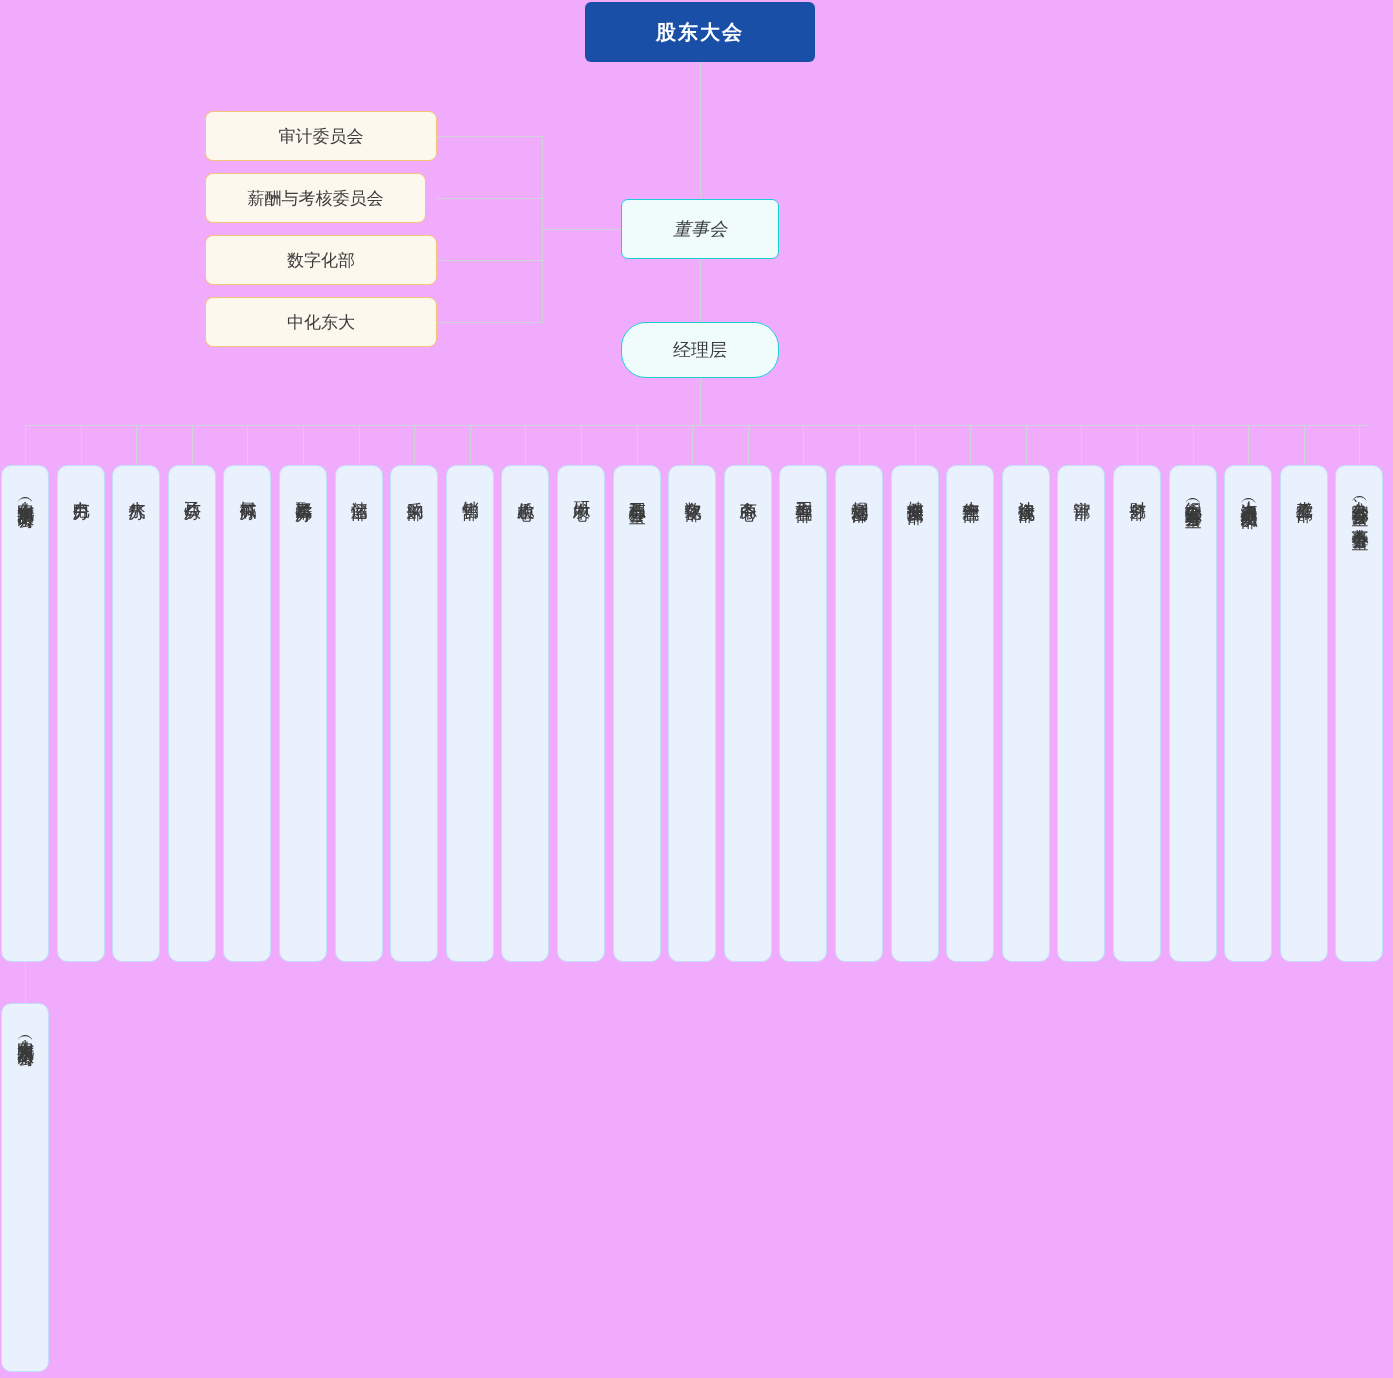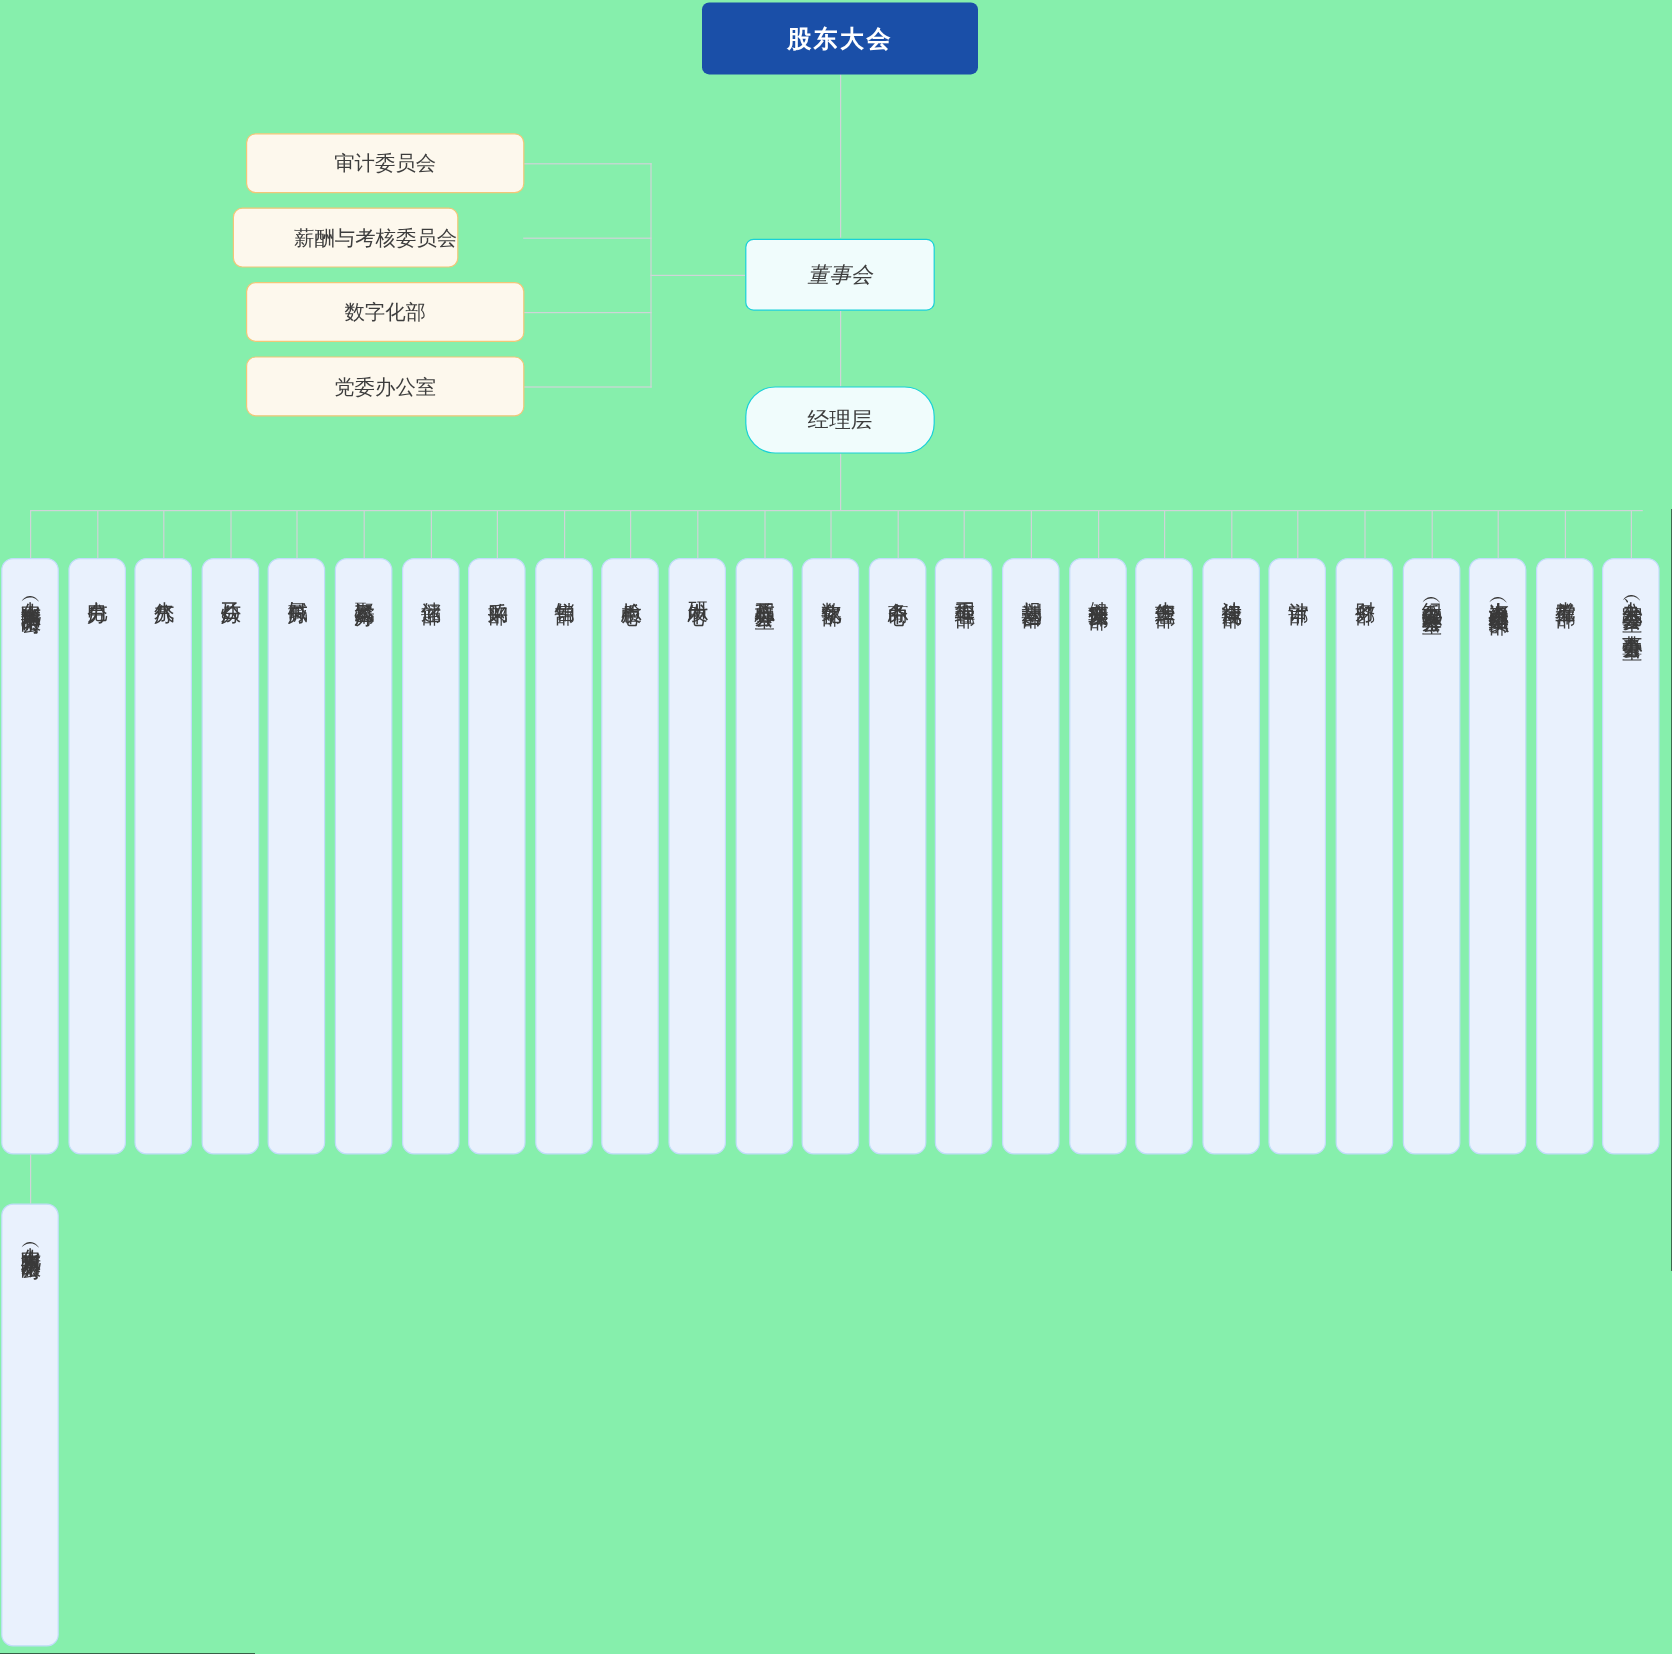--- a/index.html
+++ b/index.html
@@ -4,21 +4,21 @@
 <style>
   html, body {
     margin: 0;
     padding: 0;
     background: #000000;
   }
   #chart-root {
     position: relative;
     width: 1393px;
     height: 1378px;
-    background: #86efac;
+    background: #f0abfc;
     font-family: "Liberation Sans", "DejaVu Sans", sans-serif;
     overflow: hidden;
   }
 
   
   .line {
     position: absolute;
     background: #cfd4d8;
   }
   .line.v { width: 1px; }
@@ -131,28 +131,28 @@
       <div class="line v" style="left: 1359px; top: 425px; height: 40px;"></div>
     </div>
 
   <div class="node root" style="left:585px; top:2px; width:230px; height:60px;">
     <span>股东大会</span>
   </div>
 
   <div class="node committee" style="left:205px; top:111px; width:232px; height:50px;align-items:center;">
     <span>审计委员会</span>
   </div>
-  <div class="node committee" style="left:194px; top:173px; width:188px; height:50px;justify-content:flex-end;">
+  <div class="node committee" style="left:205px; top:173px; width:221px; height:50px;">
     <span>薪酬与考核委员会</span>
   </div>
   <div class="node committee" style="left:205px; top:235px; width:232px; height:50px;">
     <span>数字化部</span>
   </div>
   <div class="node committee" style="left:205px; top:297px; width:232px; height:50px;">
-    <span>党委办公室</span>
+    <span>中化东大</span>
   </div>
 
   <div class="node board" style="left:621px; top:199px; width:158px; height:60px;font-style:italic;">
     <span>董事会</span>
   </div>
   <div class="node board" style="left:621px; top:322px; width:158px; height:56px;border-radius:25px;">
     <span>经理层</span>
   </div>
 
   <div id="departments">

